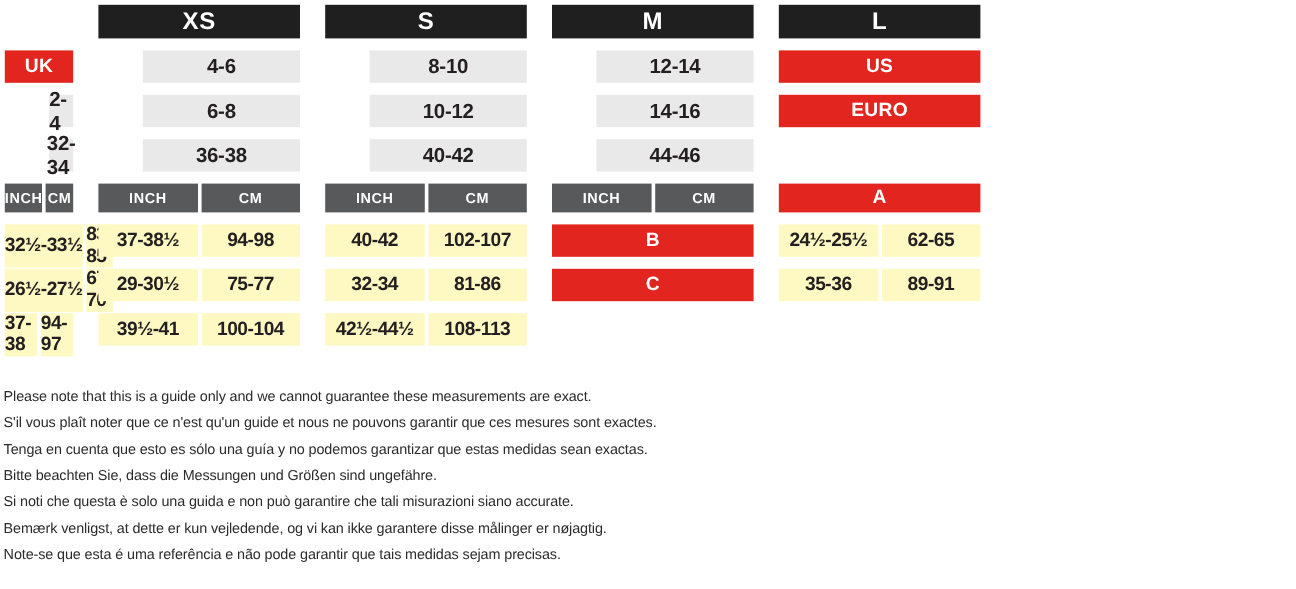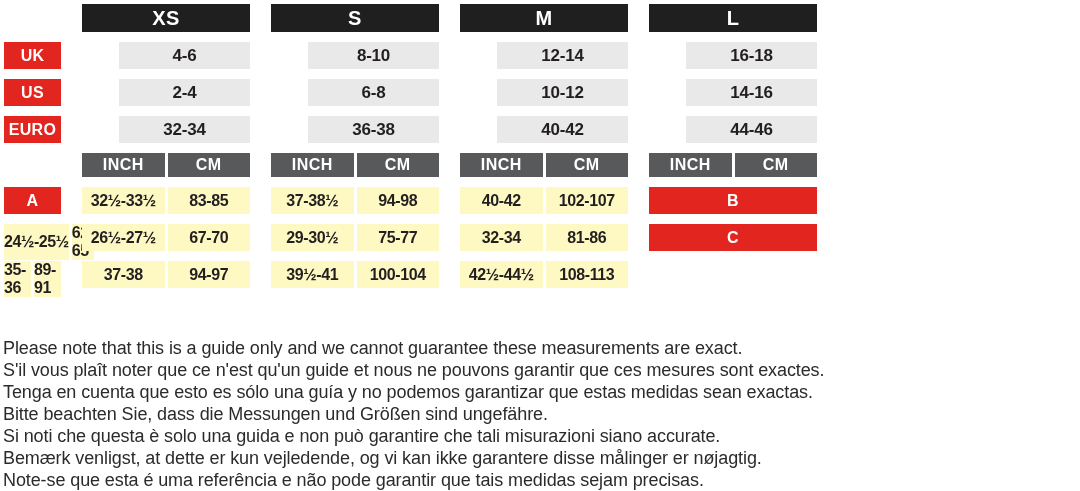--- a/index.html
+++ b/index.html
@@ -20,30 +20,30 @@
     background:#1f1f1f;color:#ffffff;font-weight:bold;font-size:20px;letter-spacing:.5px;
   }
   .row-label{
     background:#e2261f;color:#ffffff;font-weight:bold;font-size:16px;letter-spacing:.3px;
   }
   .val-cell{
     background:#e9e9e9;color:#231f20;font-weight:bold;font-size:17px;letter-spacing:-.2px;margin-left:37px;
   }
   .pair{display:grid;grid-template-columns:1fr 1fr;column-gap:3px;}
   .unit-header{
-    background:#58595b;color:#ffffff;font-weight:bold;font-size:16px;letter-spacing:.5px;
+    background:#58595b;color:#ffffff;font-weight:bold;font-size:12px;letter-spacing:.5px;
   }
   .meas-cell{
     background:#fef9c3;color:#231f20;font-weight:bold;font-size:16px;letter-spacing:-.4px;
   }
   .spacer{background:transparent;}
   
   .notes{
-    position:absolute;left:3px;top:337px;width:860px;
-    font-size:18px;line-height:22px;color:#2b2b2b;letter-spacing:-.1px;
+    position:absolute;left:3px;top:319px;width:860px;
+    font-size:12px;line-height:22px;color:#2b2b2b;letter-spacing:-.1px;
   }
   .notes p{margin:0;}
   
   .figure-svg{position:absolute;left:858px;top:0;width:222px;height:491px;}
   .marker-letter{
     font-family:"Liberation Sans","DejaVu Sans",sans-serif;
     font-weight:bold;font-size:23px;fill:#ffffff;
   }
 </style>
 </head>
@@ -56,21 +56,20 @@
     <div class="cell spacer"></div>
     <div class="cell size-header">XS</div>
     <div class="cell size-header">S</div>
     <div class="cell size-header">M</div>
     <div class="cell size-header">L</div>
 
     <div class="cell row-label">UK</div>
     <div class="cell val-cell">4-6</div>
     <div class="cell val-cell">8-10</div>
     <div class="cell val-cell">12-14</div>
-    <div class="cell val-cell">16-18</div>
 
     <div class="cell row-label">US</div>
     <div class="cell val-cell">2-4</div>
     <div class="cell val-cell">6-8</div>
     <div class="cell val-cell">10-12</div>
     <div class="cell val-cell">14-16</div>
 
     <div class="cell row-label">EURO</div>
     <div class="cell val-cell">32-34</div>
     <div class="cell val-cell">36-38</div>

